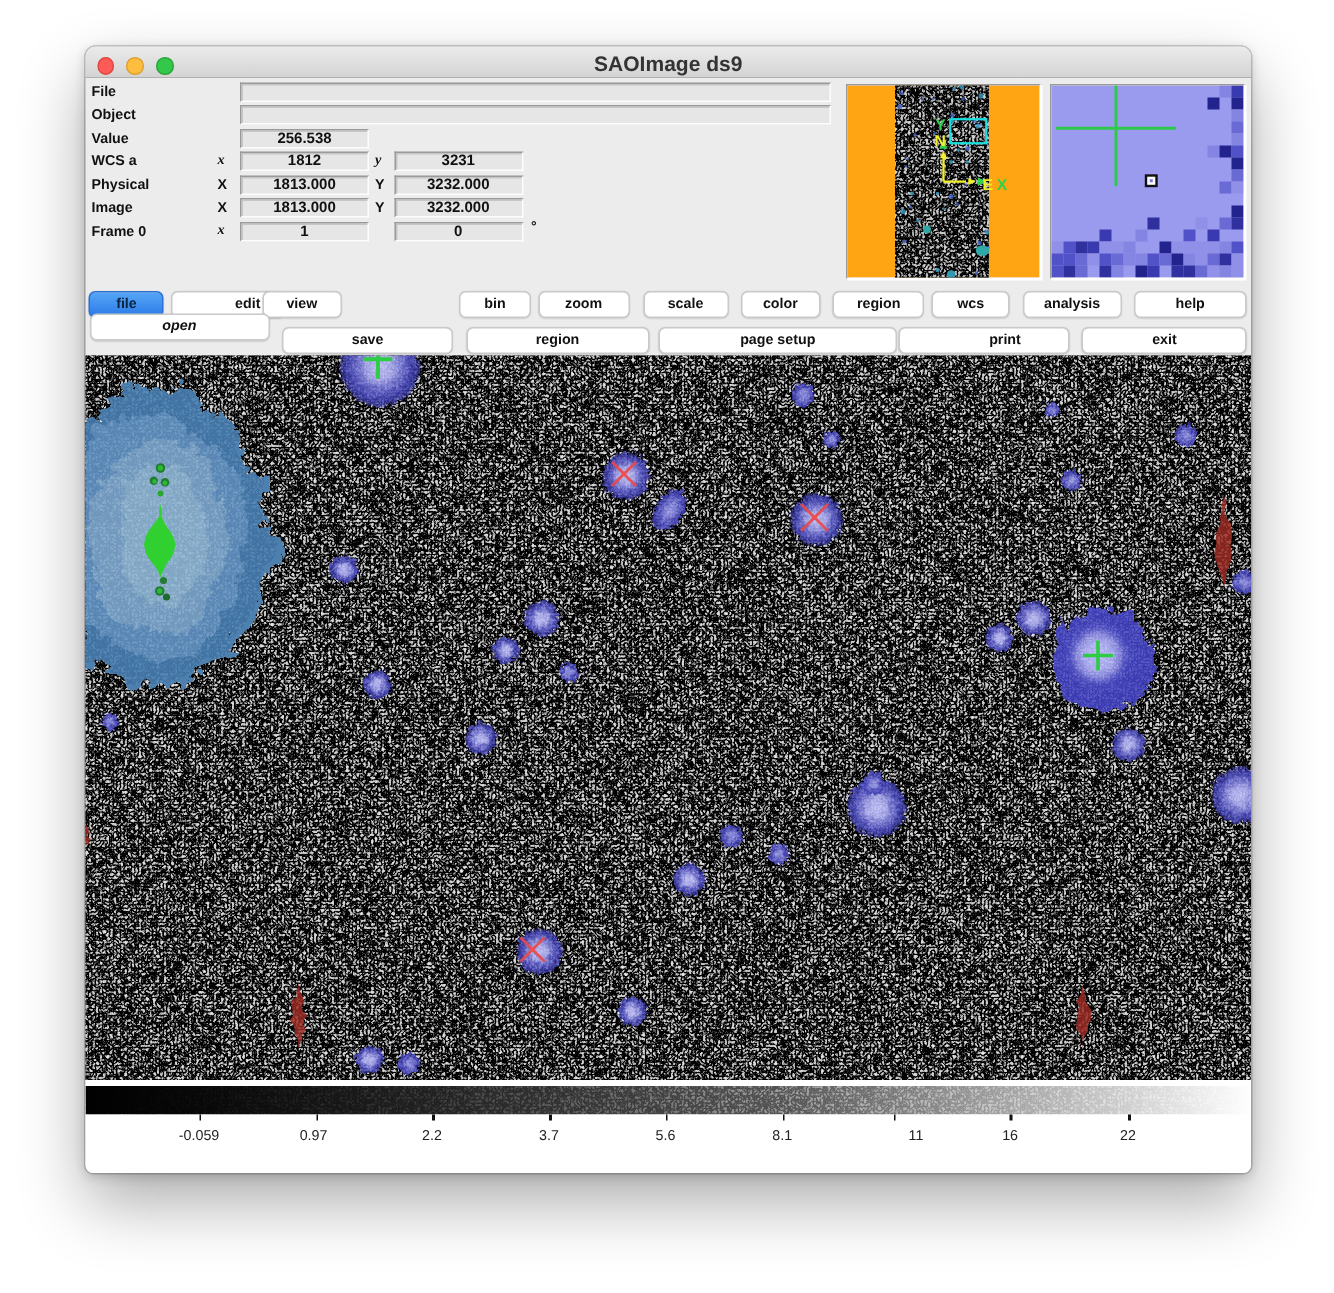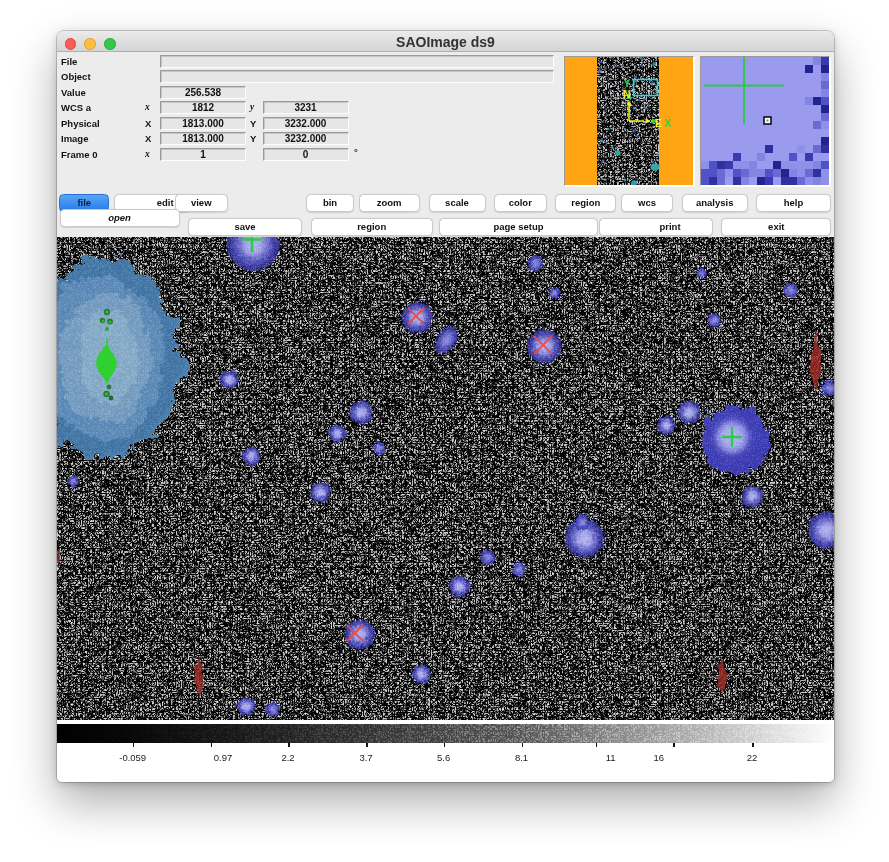--- a/index.html
+++ b/index.html
@@ -402,22 +402,22 @@
     <div style="position:absolute;left:231px;width:1.5px;height:4px;background:#111"></div>
     <div style="position:absolute;left:309px;width:1.5px;height:4px;background:#111"></div>
     <div style="position:absolute;left:386.7px;width:1.5px;height:4px;background:#111"></div>
     <div style="position:absolute;left:464.5px;width:1.5px;height:4px;background:#111"></div>
     <div style="position:absolute;left:538.6px;width:1.5px;height:4px;background:#111"></div>
     <div style="position:absolute;left:616.4px;width:1.5px;height:4px;background:#111"></div>
     <div style="position:absolute;left:695px;width:1.5px;height:4px;background:#111"></div>
   </div>
   <div style="position:absolute;top:721px;width:872px;height:14px;font-size:11px;color:#111;">
     <div class="lab2" style="left:55.7px;width:40px;text-align:center;">-0.059</div>
-    <div class="lab2" style="left:146px;width:40px;text-align:center;">0.97</div>
+    <div class="lab2" style="left:132px;width:40px;text-align:center;">0.97</div>
     <div class="lab2" style="left:211px;width:40px;text-align:center;">2.2</div>
     <div class="lab2" style="left:289px;width:40px;text-align:center;">3.7</div>
     <div class="lab2" style="left:366.7px;width:40px;text-align:center;">5.6</div>
     <div class="lab2" style="left:444.5px;width:40px;text-align:center;">8.1</div>
     <div class="lab2" style="left:518.6px;width:40px;text-align:right;">11</div>
-    <div class="lab2" style="left:596.4px;width:40px;text-align:left;">16</div>
+    <div class="lab2" style="left:596.4px;width:40px;text-align:center;">16</div>
     <div class="lab2" style="left:675px;width:40px;text-align:center;">22</div>
   </div>
 </div>
 
 </body></html>

